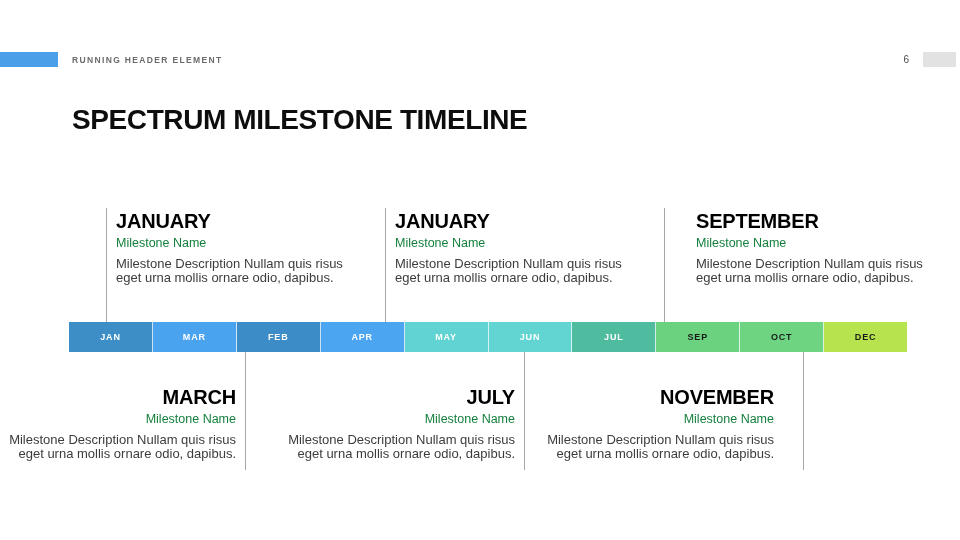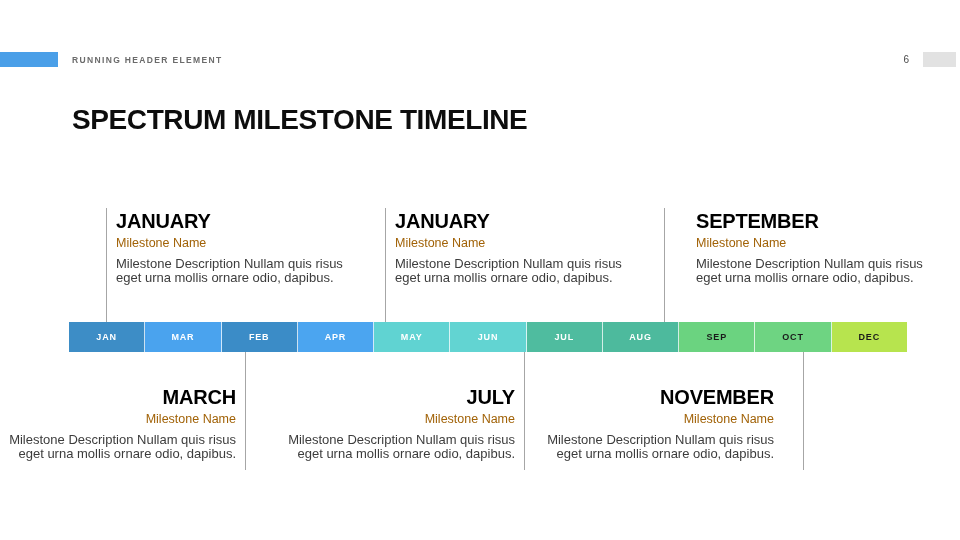--- a/index.html
+++ b/index.html
@@ -123,21 +123,21 @@
     font-weight: bold;
     letter-spacing: -0.2px;
     color: #000000;
     line-height: 24px;
     white-space: nowrap;
   }
 
   .ms-name {
     font-size: 12.5px;
     font-weight: normal;
-    color: #a16207;
+    color: #15803d;
     line-height: 18px;
     margin-top: 1px;
     white-space: nowrap;
   }
 
   .ms-desc {
     font-size: 13px;
     font-weight: normal;
     color: #3c3c3c;
     line-height: 13.5px;
@@ -215,23 +215,20 @@
       </div>
       <div class="month-cell" style="background: rgb(96, 211, 210); color: rgb(255, 255, 255);">
         <span>MAY</span>
       </div>
       <div class="month-cell" style="background: rgb(98, 212, 210); color: rgb(255, 255, 255);">
         <span>JUN</span>
       </div>
       <div class="month-cell" style="background: rgb(79, 188, 159); color: rgb(255, 255, 255);">
         <span>JUL</span>
       </div>
-      <div class="month-cell" style="background: rgb(77, 186, 157); color: rgb(255, 255, 255);">
-        <span>AUG</span>
-      </div>
       <div class="month-cell" style="background: rgb(107, 211, 128); color: rgb(26, 26, 26);">
         <span>SEP</span>
       </div>
       <div class="month-cell" style="background: rgb(110, 212, 130); color: rgb(26, 26, 26);">
         <span>OCT</span>
       </div>
       <div class="month-cell" style="background: rgb(183, 228, 78); color: rgb(26, 26, 26);">
         <span>DEC</span>
       </div>
     </div>

